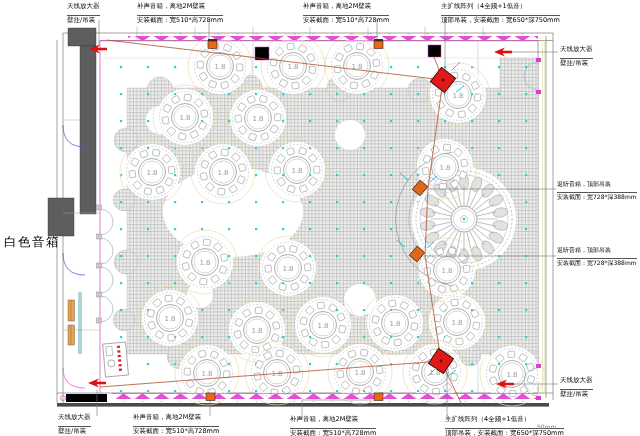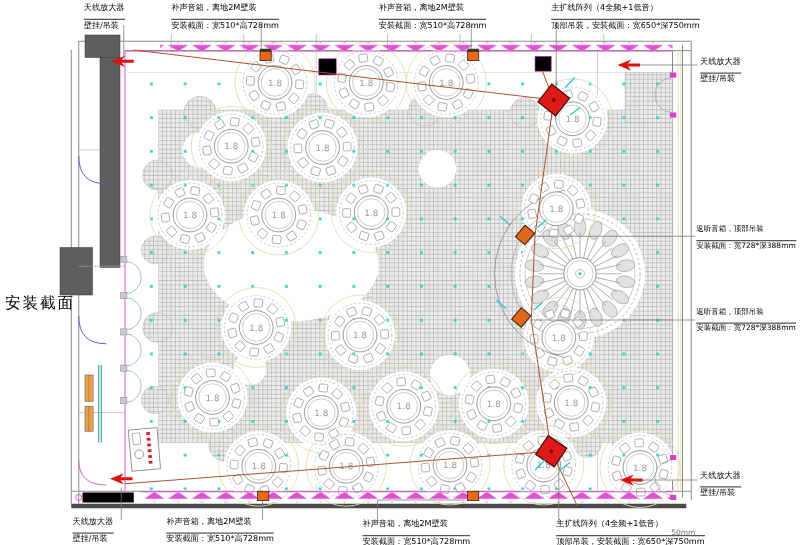--- a/index.html
+++ b/index.html
@@ -772,16 +772,16 @@
 </div>
 <div class="ann" style="left:290px;top:415px">
   <span class="l1">补声音箱，离地2M壁装</span>
   <span class="l2">安装截面：宽510*高728mm</span>
 </div>
 <div class="ann" style="left:445px;top:415px">
   <span class="l1">主扩线阵列（4全频+1低音）</span>
   <span class="l2">顶部吊装，安装截面：宽650*深750mm</span>
 </div>
 
-<div class="side-label">安装截面</div>
+<div class="side-label">白色音箱</div>
 <div class="scale-note">50mm</div>
 
 </div>
 
 </body></html>

